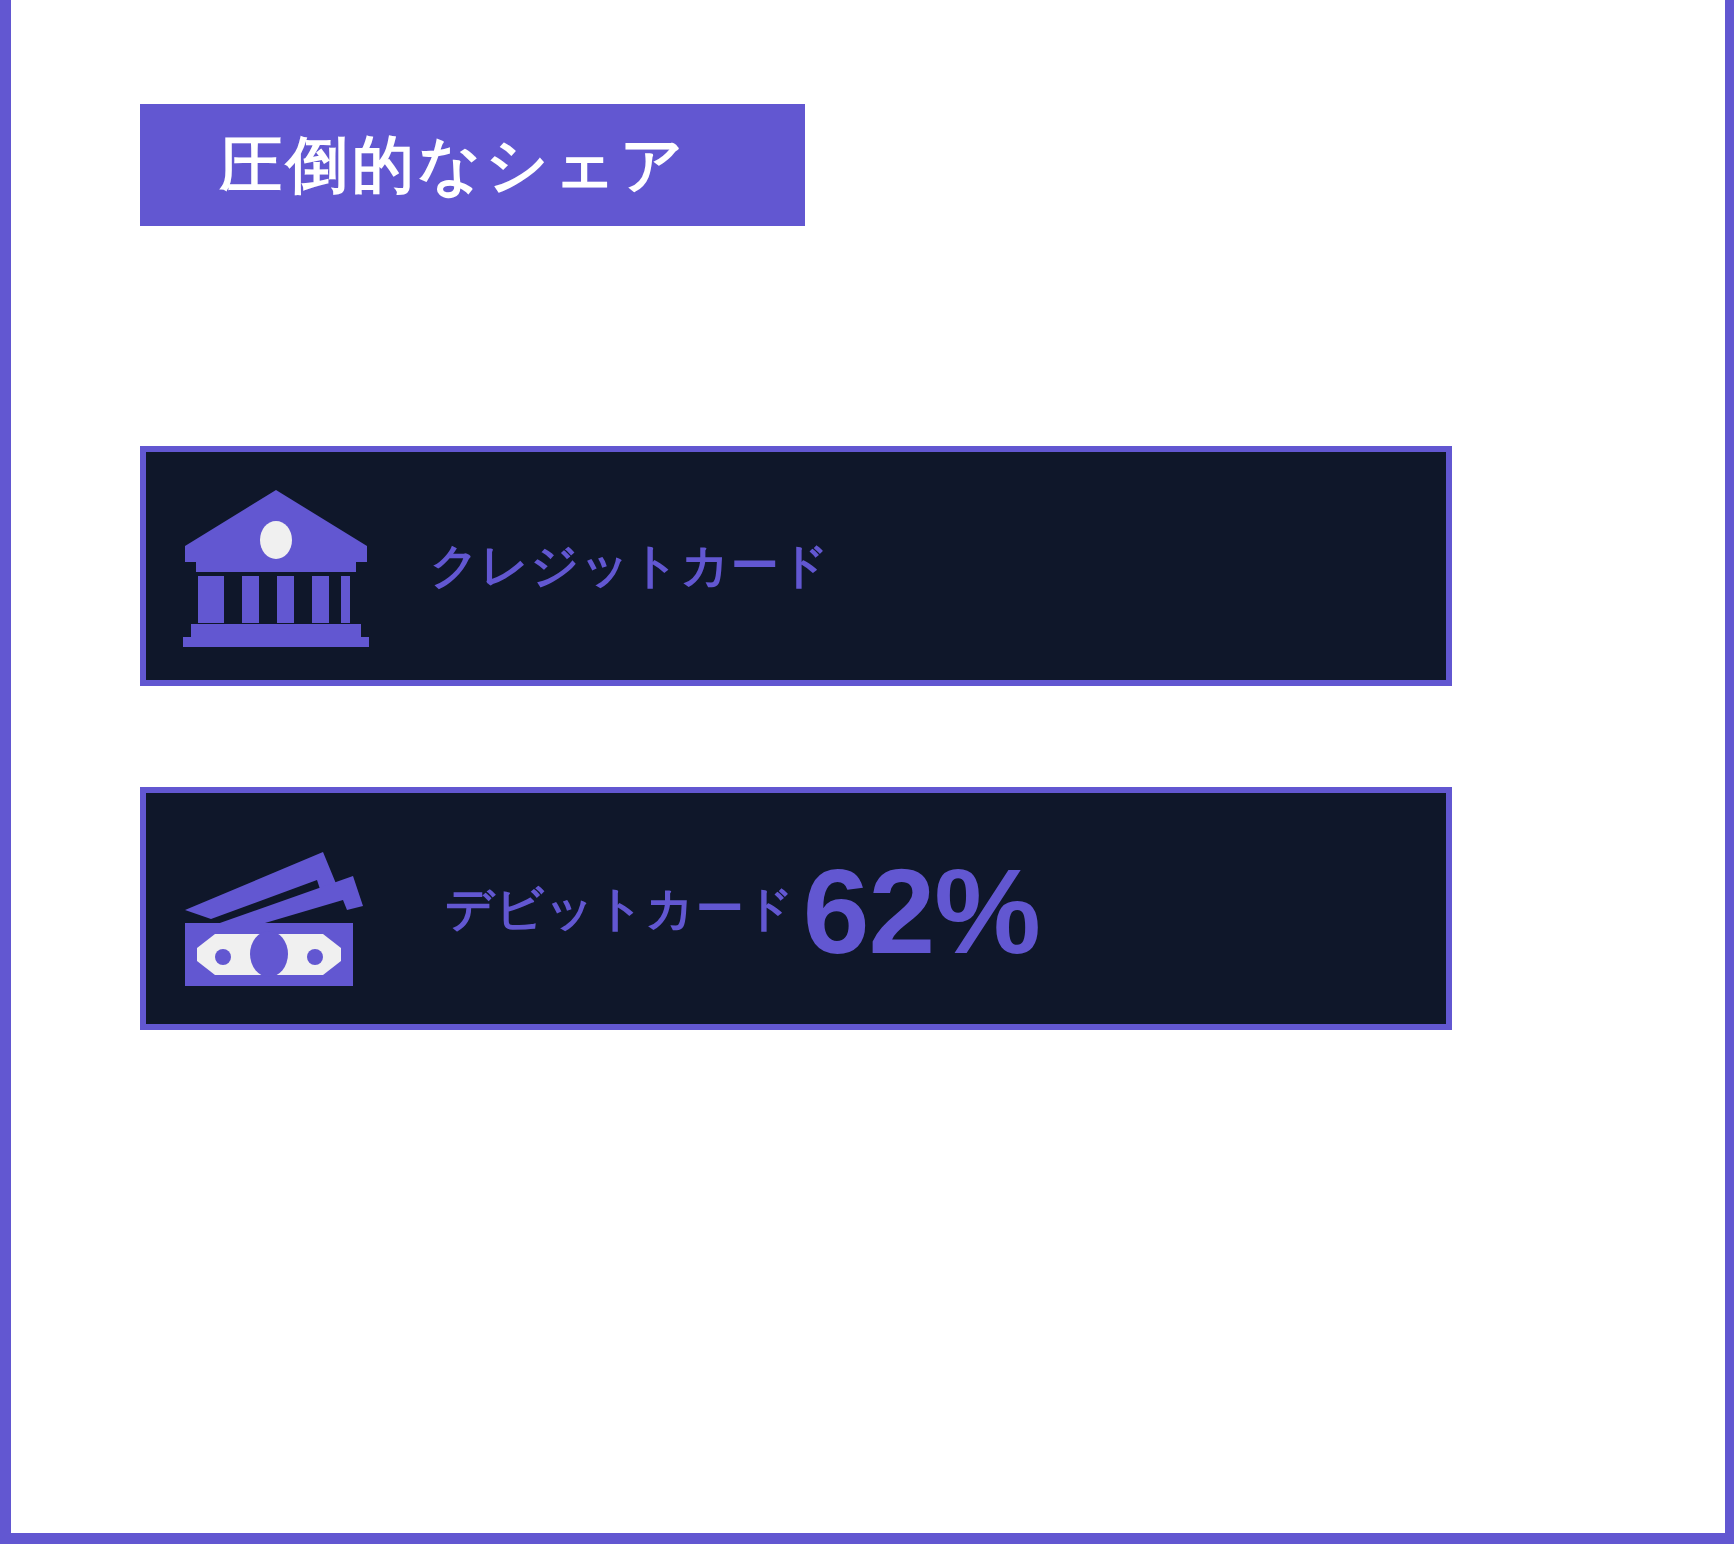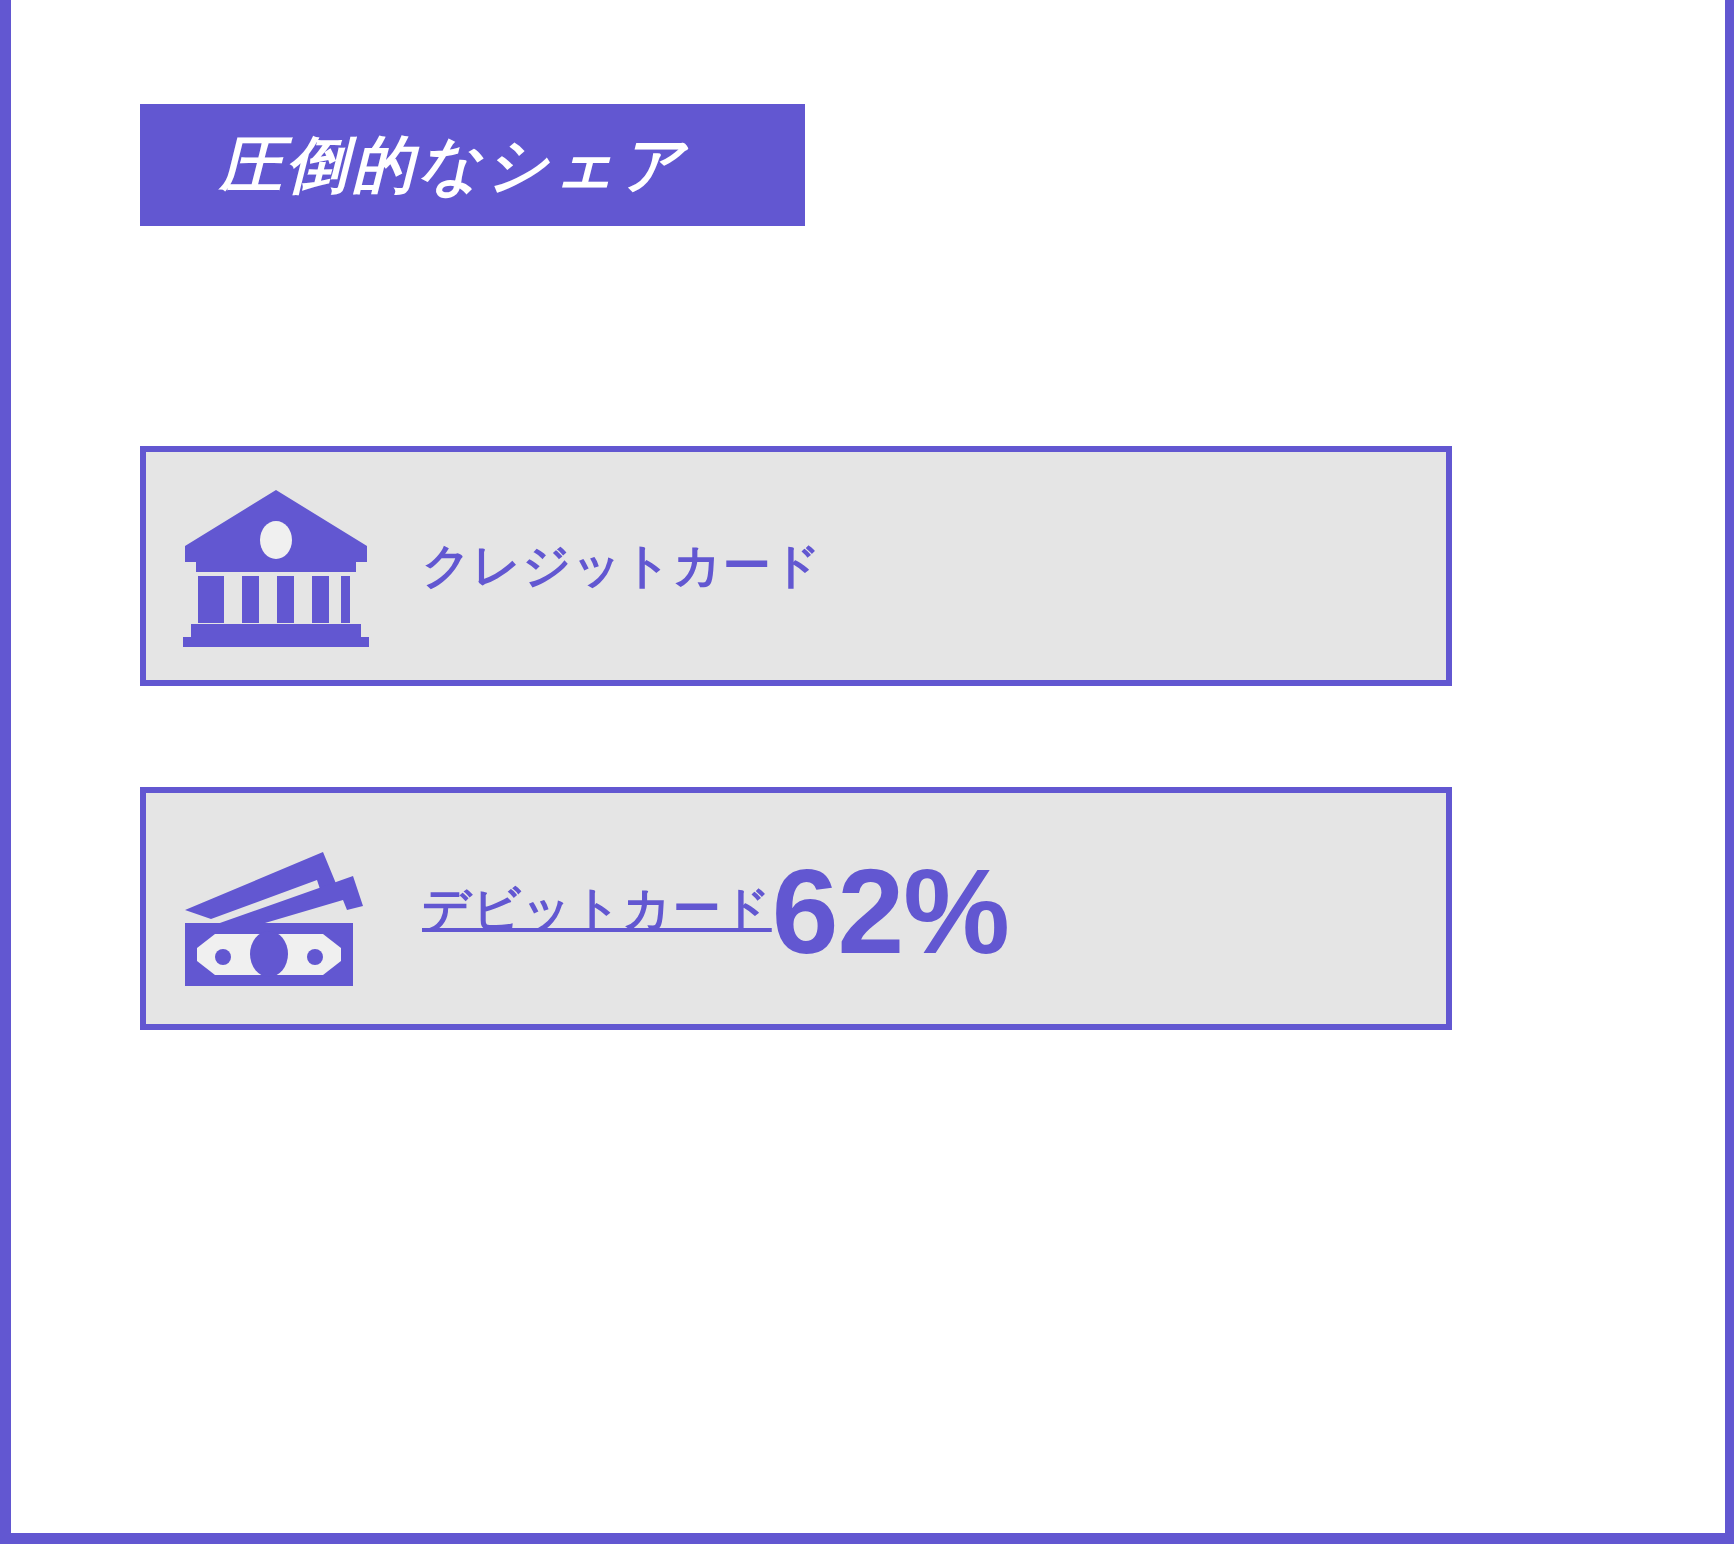--- a/index.html
+++ b/index.html
@@ -44,33 +44,33 @@
     align-items: center;
   }
   .title-text {
     color: #ffffff;
     font-size: 62px;
     font-weight: bold;
     letter-spacing: 4px;
     margin-left: 80px;
     line-height: 1;
     white-space: nowrap;
-    font-style: italic;
   }
 
   
   .card {
     position: absolute;
     left: 140px;
     width: 1312px;
-    background: #e5e5e5;
+    background: #0f172a;
     border: 6px solid #6257D1;
     box-sizing: border-box;
     display: flex;
     align-items: center;
+    gap: 8px;
   }
   .card-credit { top: 446px;  height: 240px; }
   .card-debit  { top: 787px;  height: 243px; }
 
   .card-icon {
     width: 260px;
     min-width: 260px;
     display: flex;
     align-items: center;
     justify-content: center;
@@ -81,21 +81,21 @@
     flex: 0 0 auto;
     color: #6257D1;
     font-size: 48px;
     font-weight: bold;
     line-height: 1.28;
     letter-spacing: 1px;
     white-space: nowrap;
   }
   .card-label .line { display: block; }
   .card-credit .card-label { margin-left: 16px; }
-  .card-debit  .card-label { margin-left: 16px; text-decoration: underline; }
+  .card-debit  .card-label { margin-left: 31px; }
 
   .card-value {
     color: #6257D1;
     font-size: 116px;
     font-weight: bold;
     line-height: 1;
     letter-spacing: -1px;
     white-space: nowrap;
     margin-left: 6px;
     position: relative;

